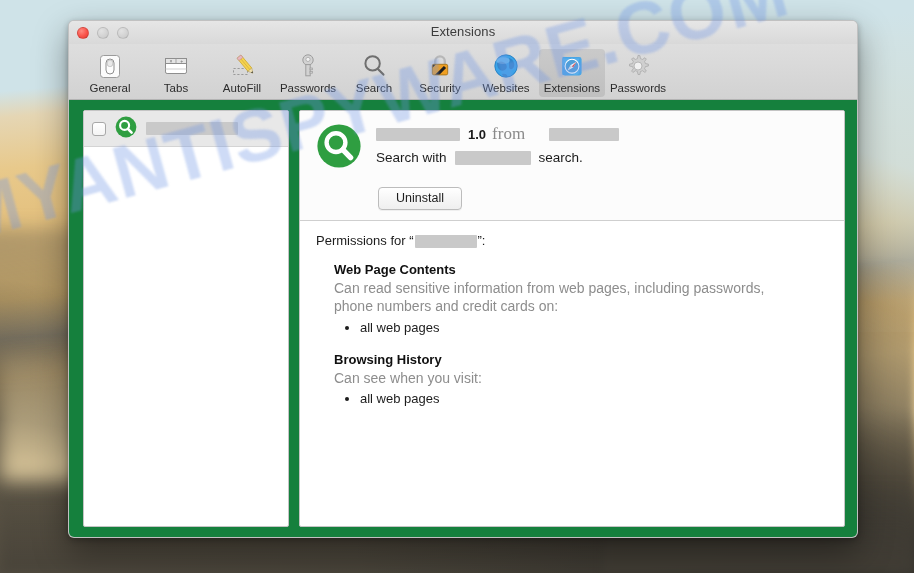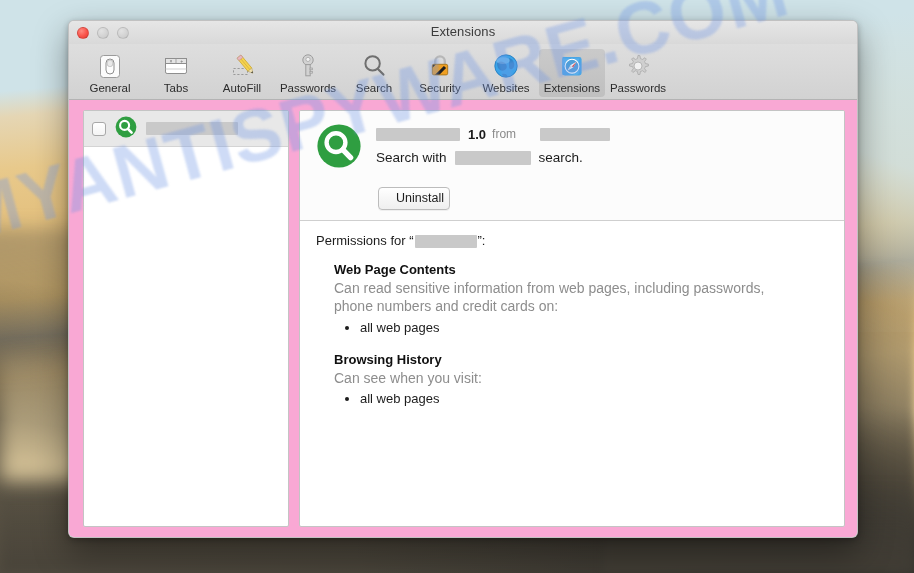--- a/index.html
+++ b/index.html
@@ -165,21 +165,21 @@
     margin-top: 1px;
     white-space: nowrap;
   }
 
   
   .body {
     display: flex;
     padding: 10px 12px 12px 14px;
     height: calc(518px - 23px - 56px);
     box-sizing: border-box;
-    background: #f9a8d4;
+    background: #15803d;
     gap: 10px;
   }
   .sidebar {
     width: 206px;
     background: #ffffff;
     border: 1px solid #c4c4c4;
     border-radius: 2px;
     box-sizing: border-box;
     overflow: hidden;
   }
@@ -240,42 +240,43 @@
     color: #2a2a2a;
   }
   .line1 .ver {
     font-weight: bold;
     font-size: 13px;
     color: #1a1a1a;
     margin: 0 6px 0 8px;
   }
   .line1 .from {
     color: #8a8a8a;
-    font-size: 12px;
+    font-size: 17px;
     margin-right: 24px;
+    font-family: Liberation Serif, serif;
   }
   .line2 {
     margin-top: 7px;
     font-size: 13.5px;
     color: #1c1c1c;
     display: flex;
     align-items: center;
   }
   .uninstall-wrap {
     margin-top: 14px;
     padding-left: 62px;
   }
   .btn {
     font-family: "Liberation Sans", sans-serif;
     font-size: 12.5px;
     color: #1d1d1d;
     background: linear-gradient(180deg, #ffffff 0%, #f6f6f6 52%, #efefef 100%);
     border: 1px solid #bcbcbc;
     border-radius: 4px;
-    padding: 3px 5px 4px 17px;
+    padding: 3px 17px 4px 17px;
     box-shadow: 0 1px 0 rgba(0,0,0,0.05);
     cursor: default;
   }
 
   .perm {
     padding: 12px 16px 0 16px;
     font-size: 13px;
     color: #1c1c1c;
   }
   .perm-title {

